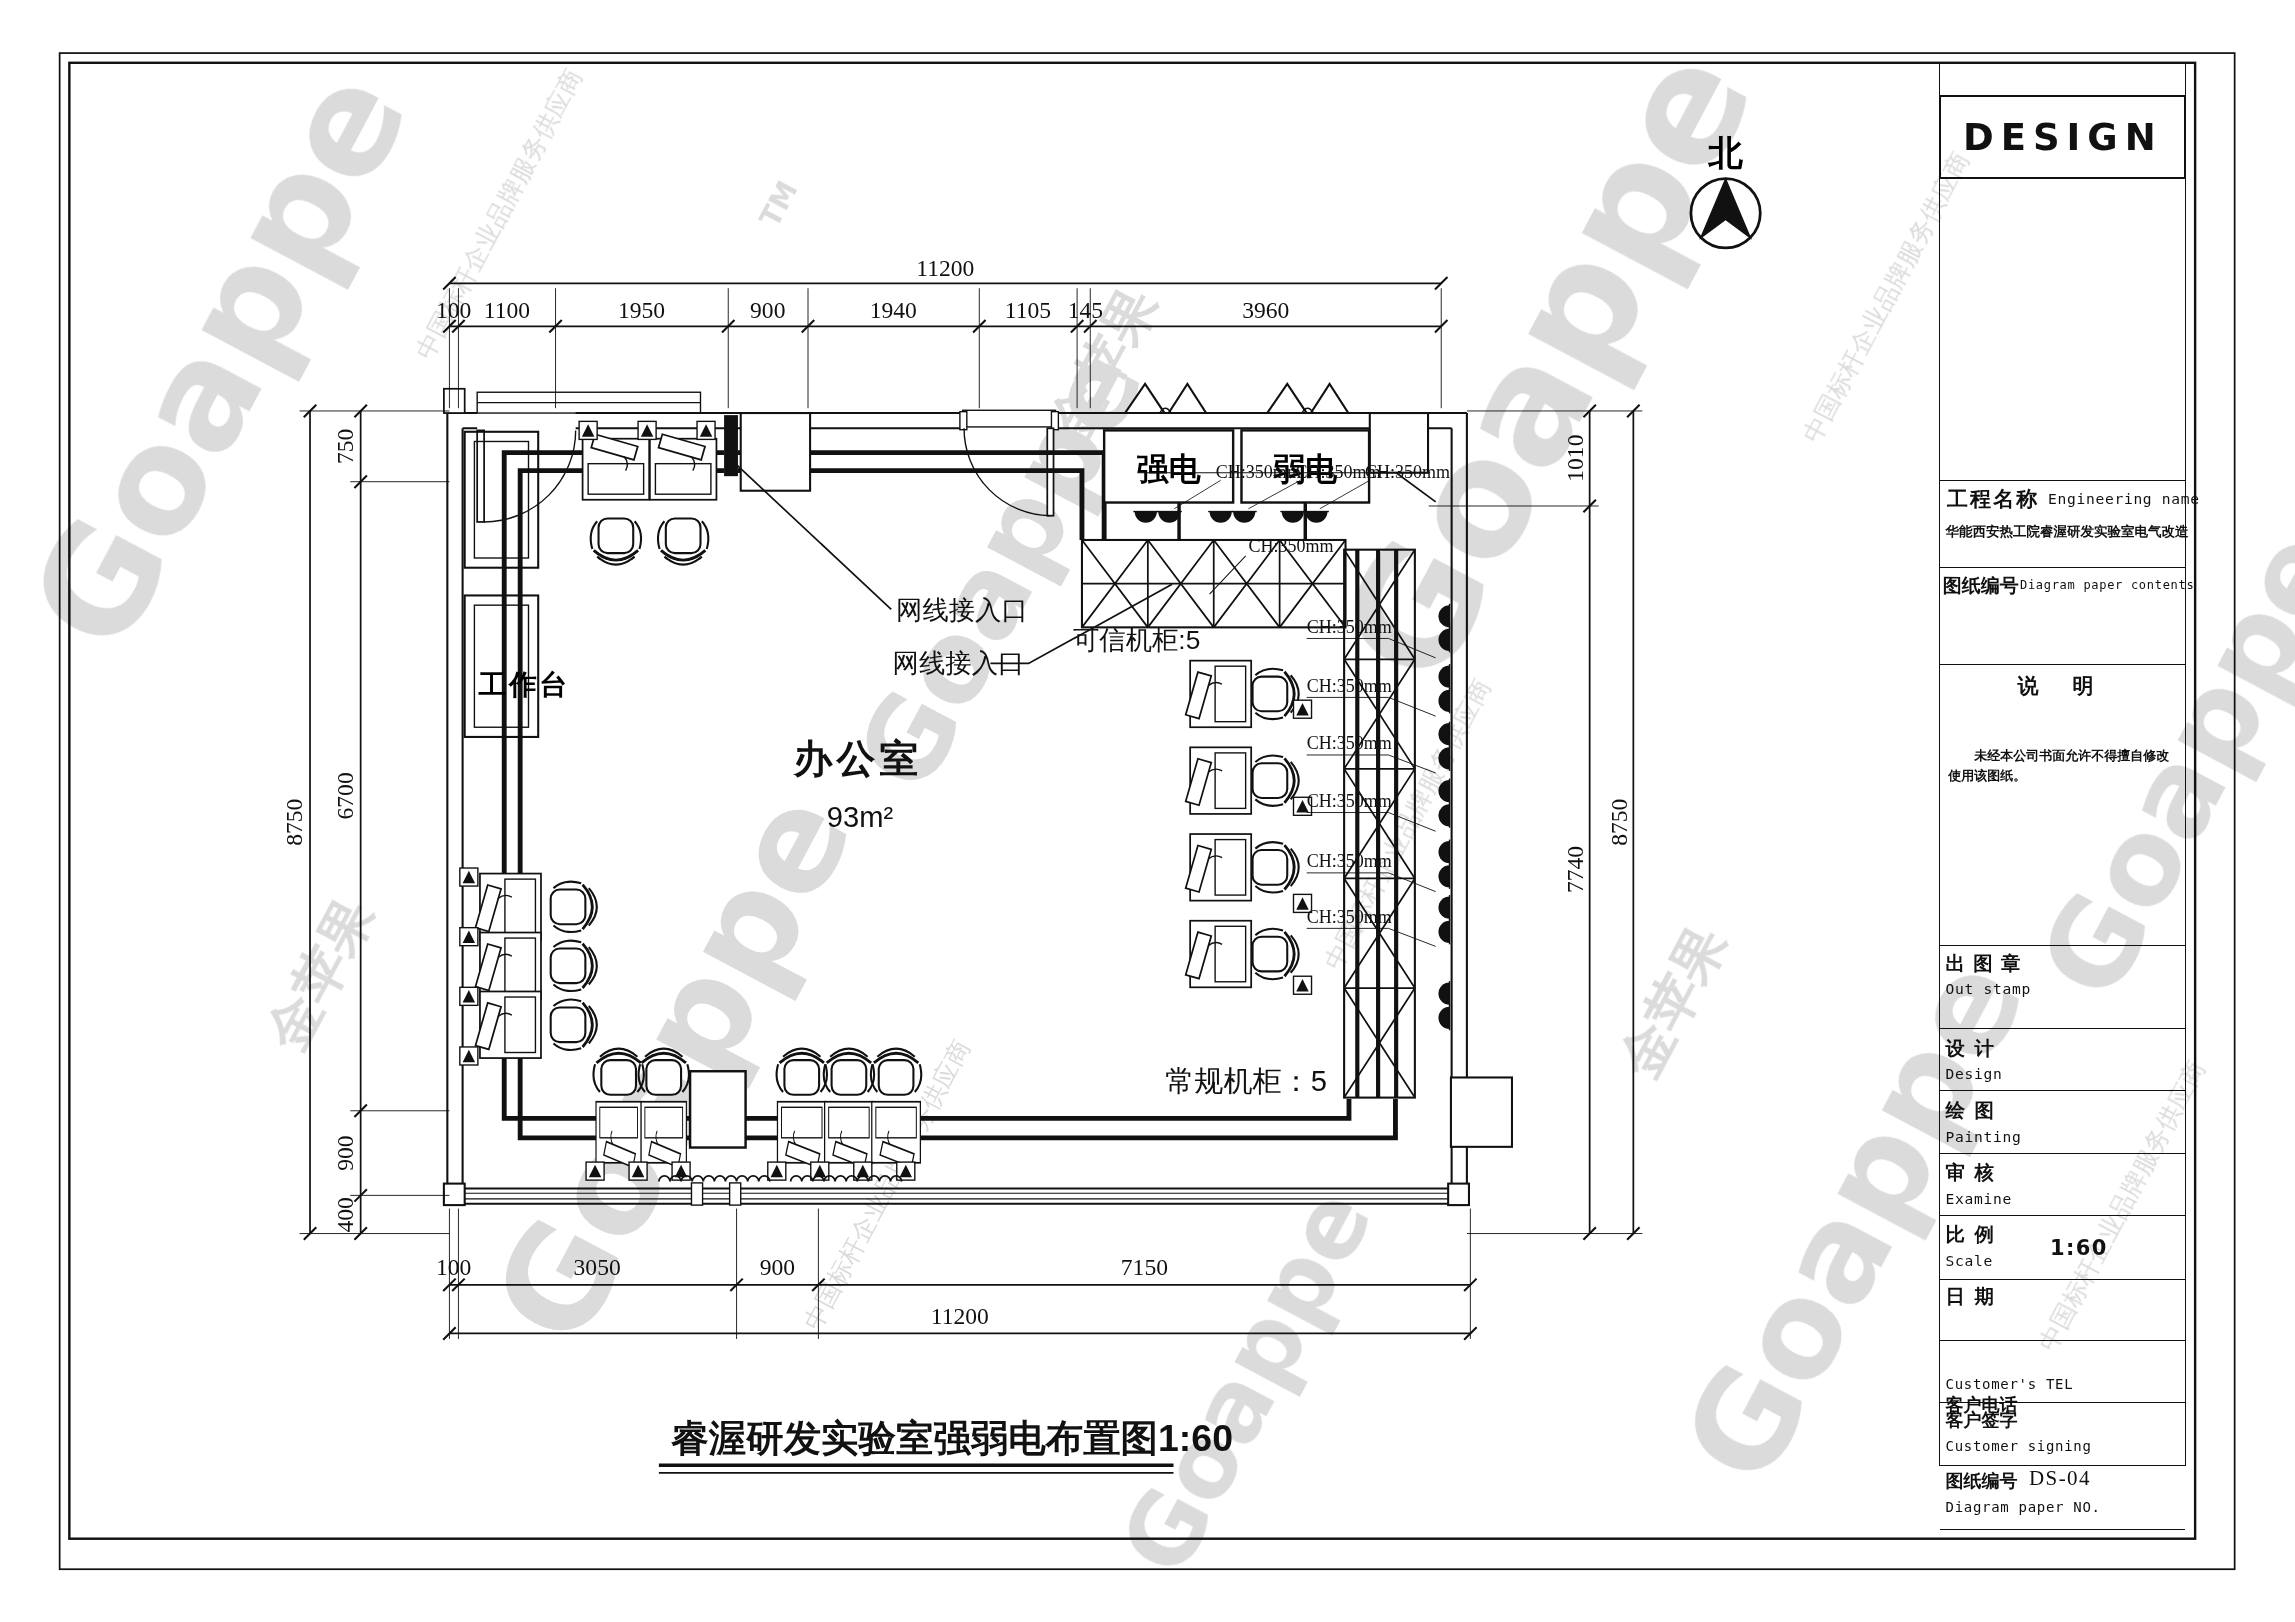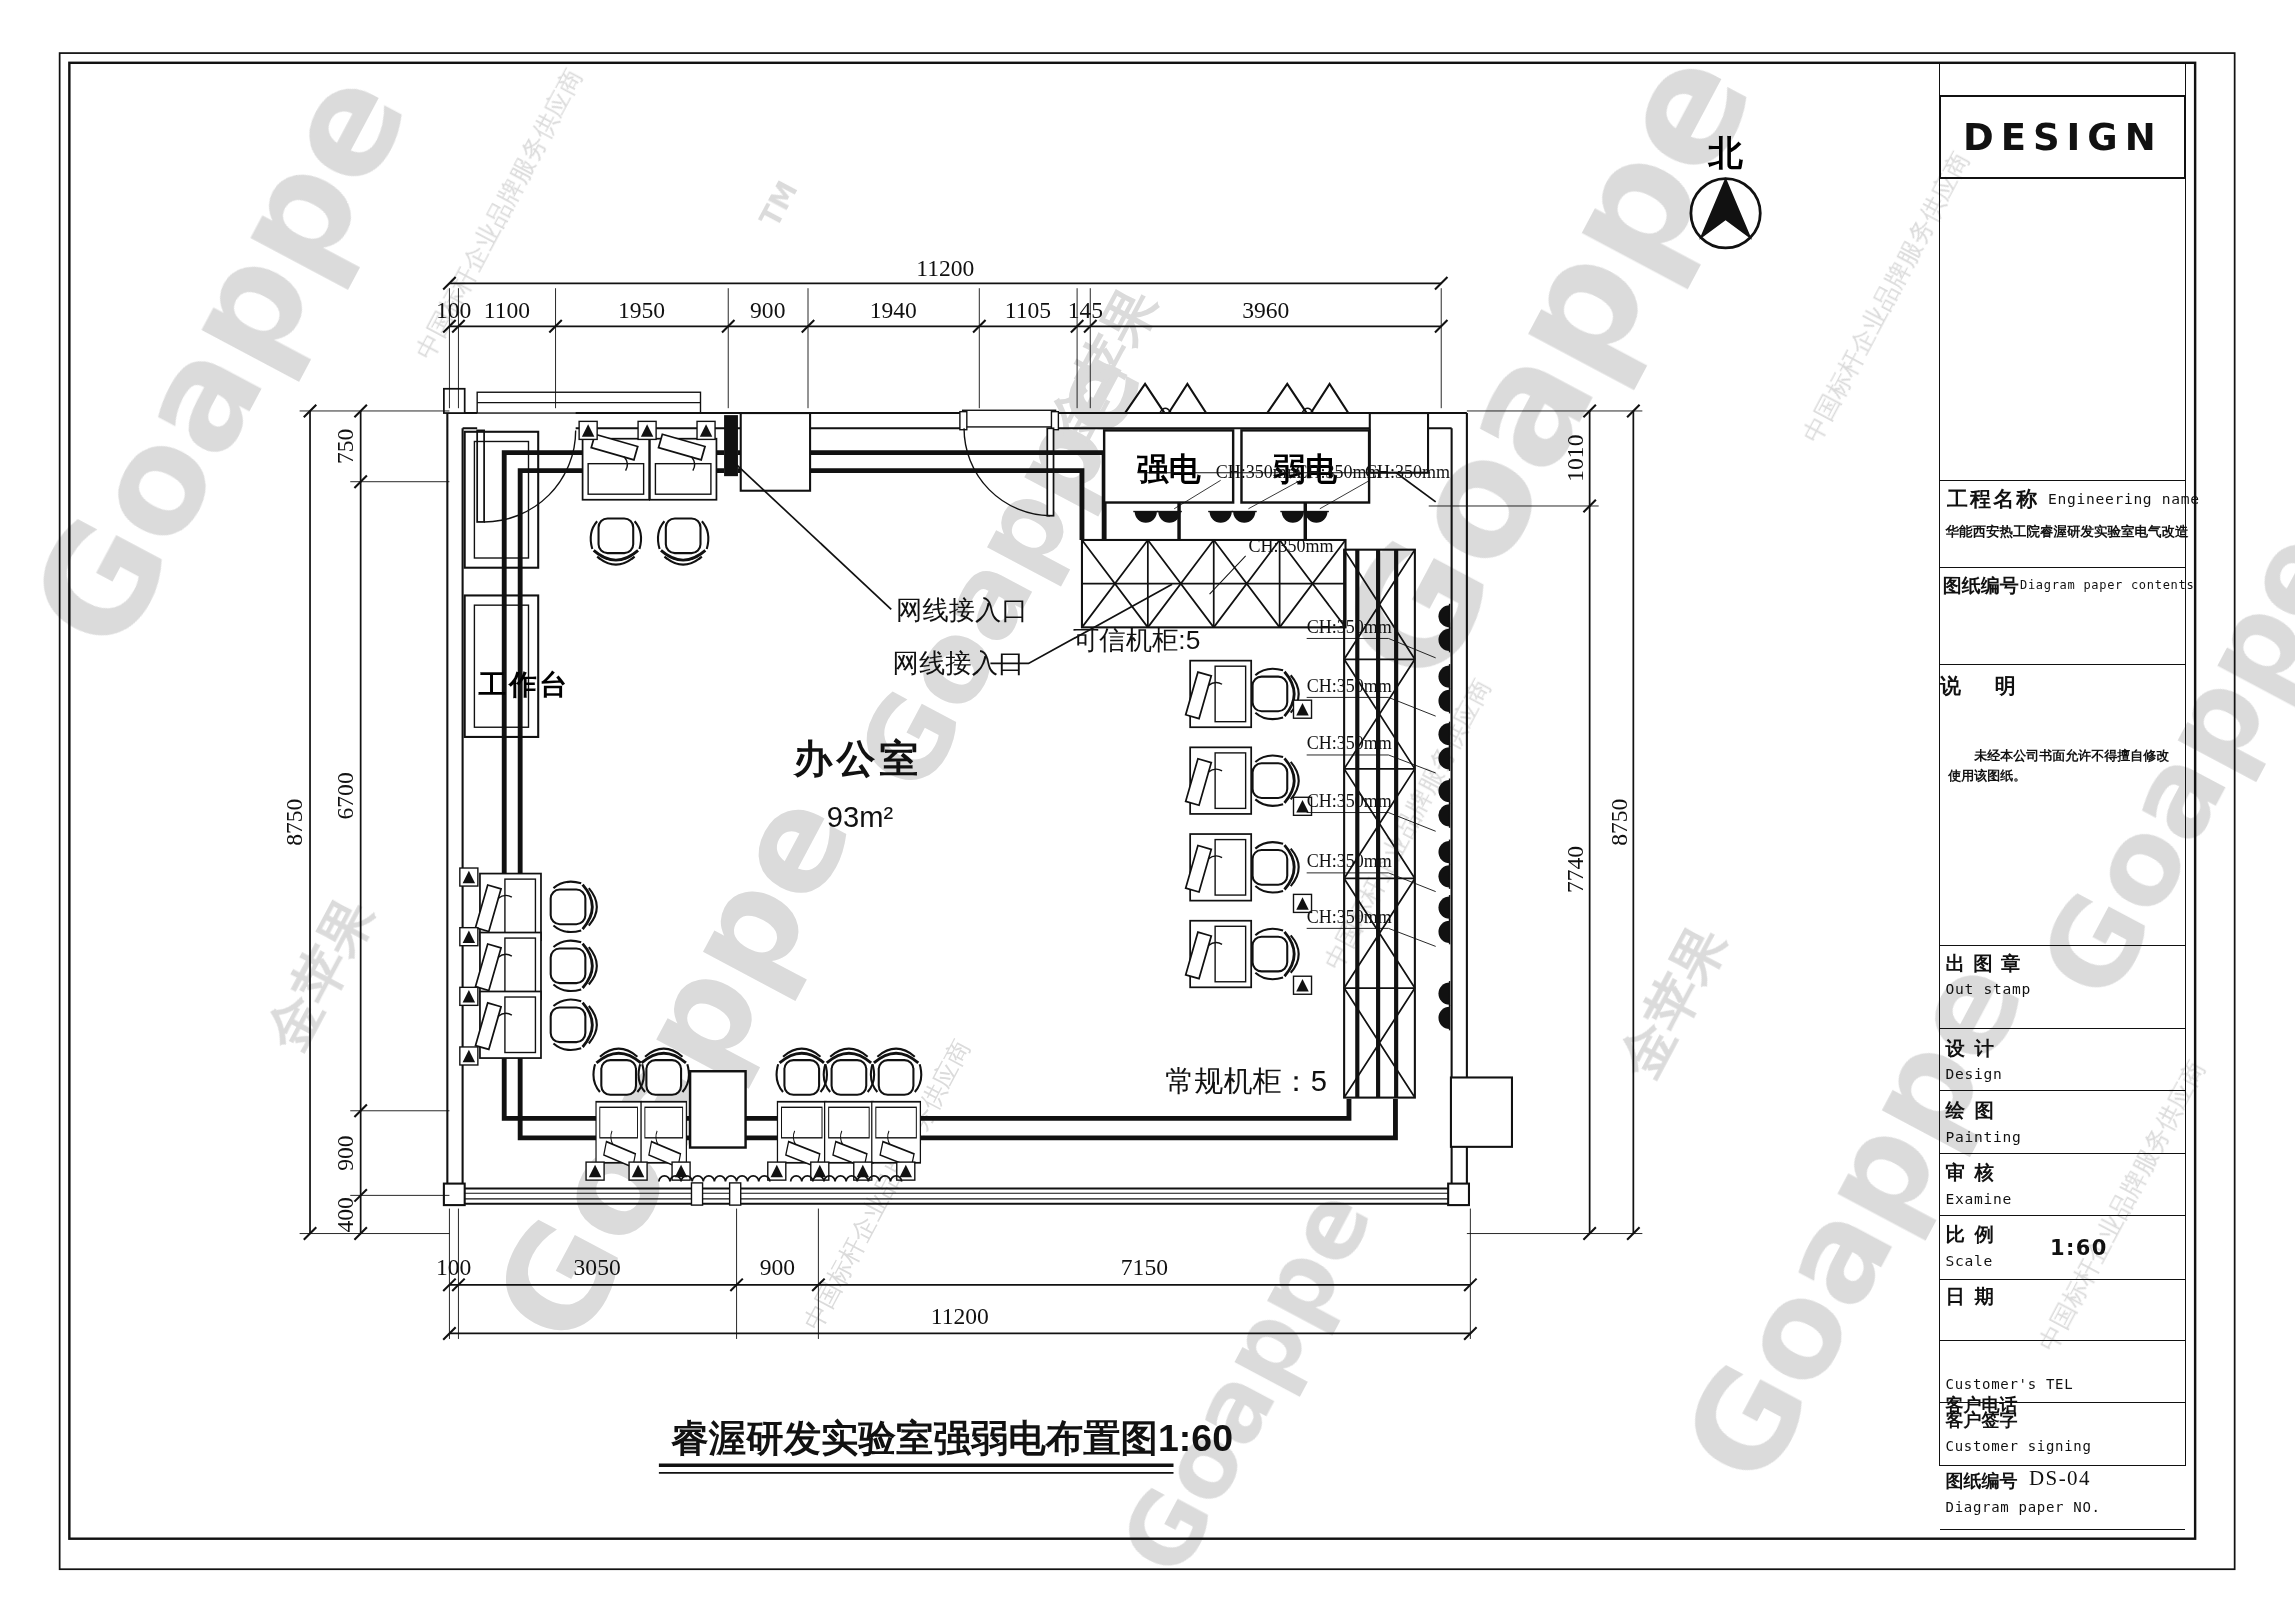--- a/index.html
+++ b/index.html
@@ -366,21 +366,21 @@
   <div class="hline" style="top:1403px"></div>
   <div class="hline" style="top:1467px"></div>
 
   <span class="cjk-b" style="left:7px;top:423px;font-size:21px;letter-spacing:2.1px">工程名称</span>
   <span class="en-cad" style="left:108px;top:428px;font-size:14.6px">Engineering name</span>
   <span class="cjk-b" style="left:5.5px;top:461px;font-size:13.5px">华能西安热工院睿渥研发实验室电气改造</span>
 
   <span class="cjk-b" style="left:2.8px;top:511px;font-size:19px">图纸编号</span>
   <span class="en-cad" style="left:80px;top:516px;font-size:12px">Diagram paper contents</span>
 
-  <span class="cjk-b" style="left:0;top:610px;width:100%;font-size:21px;letter-spacing:14px">说 明</span>
+  <span class="cjk-b" style="left:0;top:610px;width:100%;text-align:center;font-size:21px;letter-spacing:14px">说 明</span>
   <div class="note cjk-b">未经本公司书面允许不得擅自修改使用该图纸。</div>
 
   <span class="cjk-b" style="left:5.5px;top:888px;font-size:19.4px;letter-spacing:8.3px">出图章</span>
   <span class="en-cad" style="left:5.5px;top:918px;font-size:14.6px">Out stamp</span>
 
   <span class="cjk-b" style="left:5.5px;top:973px;font-size:19.4px;letter-spacing:9.7px">设计</span>
   <span class="en-cad" style="left:5.5px;top:1003px;font-size:14.6px">Design</span>
 
   <span class="cjk-b" style="left:5.5px;top:1035px;font-size:19.4px;letter-spacing:9.7px">绘图</span>
   <span class="en-cad" style="left:5.5px;top:1066px;font-size:14.6px">Painting</span>

